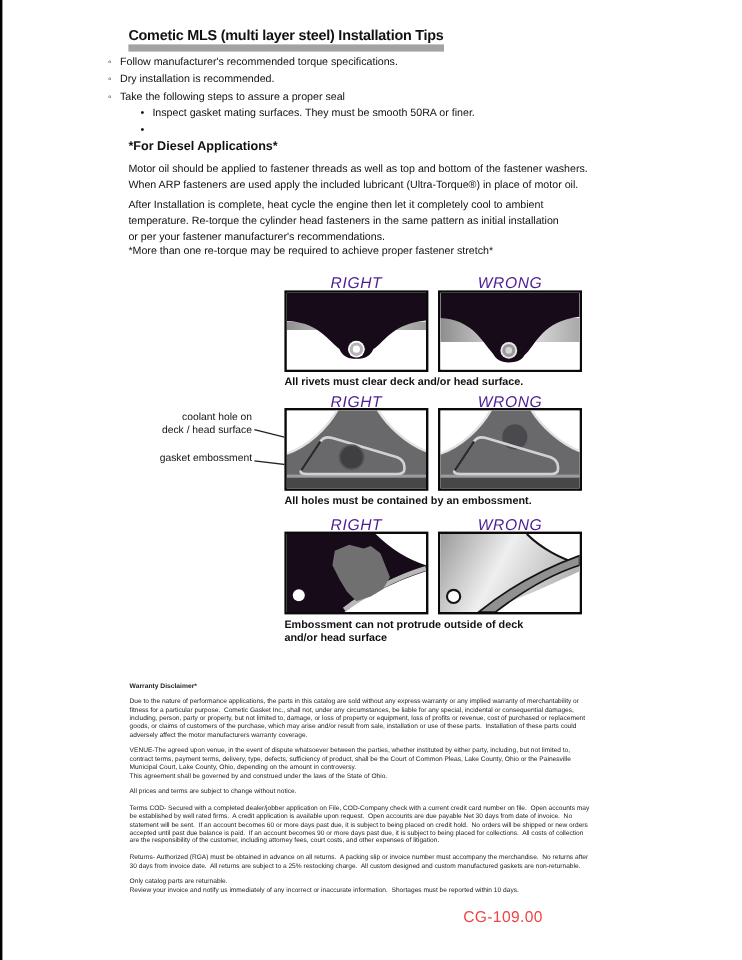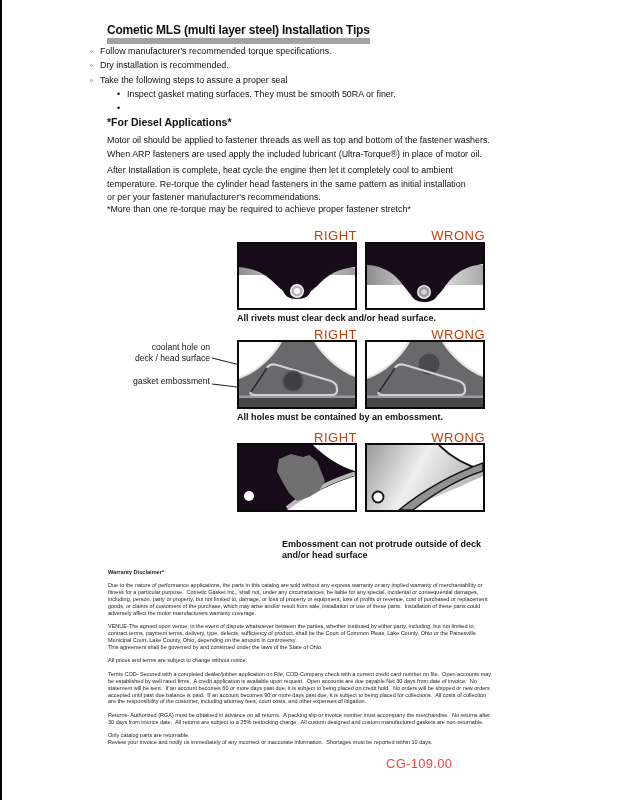--- a/index.html
+++ b/index.html
@@ -17,21 +17,21 @@
   
   .tips{left:90px;top:44px;width:460px;font-size:8.9px;line-height:14.3px;}
   .tip{position:relative;padding-left:10px;}
   .tip .mk{position:absolute;left:0;top:0;font-size:8.5px;}
   .tip.sub{margin-left:27px;}
   .tip.sub .mk{font-size:9px;}
   
   .diesel-head{left:107px;top:116px;font-size:10.5px;font-weight:700;}
   .bodytext{left:107px;font-size:8.9px;line-height:13.6px;white-space:pre;}
   
-  .rw-label{top:0;width:120px;text-align:right;font-size:13px;letter-spacing:0.5px;color:#c2410c;}
+  .rw-label{top:0;width:120px;text-align:center;font-size:13px;letter-spacing:0.5px;color:#4c1d95;font-style:italic;}
   .dg-caption{left:237px;font-size:9px;font-weight:700;line-height:11px;white-space:pre;}
   .dbox{width:116px;height:auto;border:2px solid #0a0a0a;background:#fff;font-size:0;}
   .ann-label{font-size:8.6px;line-height:10.6px;text-align:right;white-space:pre;width:112px;left:98px;}
   
   .warranty{left:108px;top:569px;width:440px;color:#1c1c1c;}
   .warranty h5{margin:0 0 7px 0;font-size:5.6px;font-weight:700;}
   .warranty p{margin:0 0 6.6px 0;font-size:5.5px;line-height:6.9px;white-space:pre;}
   .doc-code{left:386px;top:756px;font-size:13px;letter-spacing:0.3px;color:#ef4444;}
   .edge-line{left:0;top:0;width:1.5px;height:800px;background:#000;}
 </style>
@@ -183,21 +183,21 @@
       </linearGradient>
     </defs>
     <rect x="0" y="0" width="116" height="65" fill="#ffffff"></rect>
     <path d="M0,0 L72,0 C84,12 101,21 116,25 L116,31 C88,44 58,57 36,65 L0,65 Z" fill="url(#g3)"></path>
     <path d="M72,0 C84,12 101,21 116,25" fill="none" stroke="#141414" stroke-width="1.8"></path>
     <path d="M116,18 C88,28 58,44 32,65 L46,65 C68,48 94,33 116,26 Z" fill="#919191" stroke="#141414" stroke-width="1.4"></path>
     <circle cx="11" cy="52" r="5.5" fill="#ffffff" stroke="#141414" stroke-width="1.8"></circle>
   </svg>
 </div>
 
-<div class="abs dg-caption" style="top:539px;margin-left:45px;">Embossment can not protrude outside of deck
+<div class="abs dg-caption" style="top:515px;">Embossment can not protrude outside of deck
 and/or head surface</div>
 
 <div class="abs warranty">
   <h5>Warranty Disclaimer*</h5>
   <p>Due to the nature of performance applications, the parts in this catalog are sold without any express warranty or any implied warranty of merchantability or
 fitness for a particular purpose.  Cometic Gasket Inc., shall not, under any circumstances, be liable for any special, incidental or consequential damages,
 including, person, party or property, but not limited to, damage, or loss of property or equipment, loss of profits or revenue, cost of purchased or replacement
 goods, or claims of customers of the purchase, which may arise and/or result from sale, installation or use of these parts.  Installation of these parts could
 adversely affect the motor manufacturers warranty coverage.</p>
   <p>VENUE-The agreed upon venue, in the event of dispute whatsoever between the parties, whether instituted by either party, including, but not limited to,

